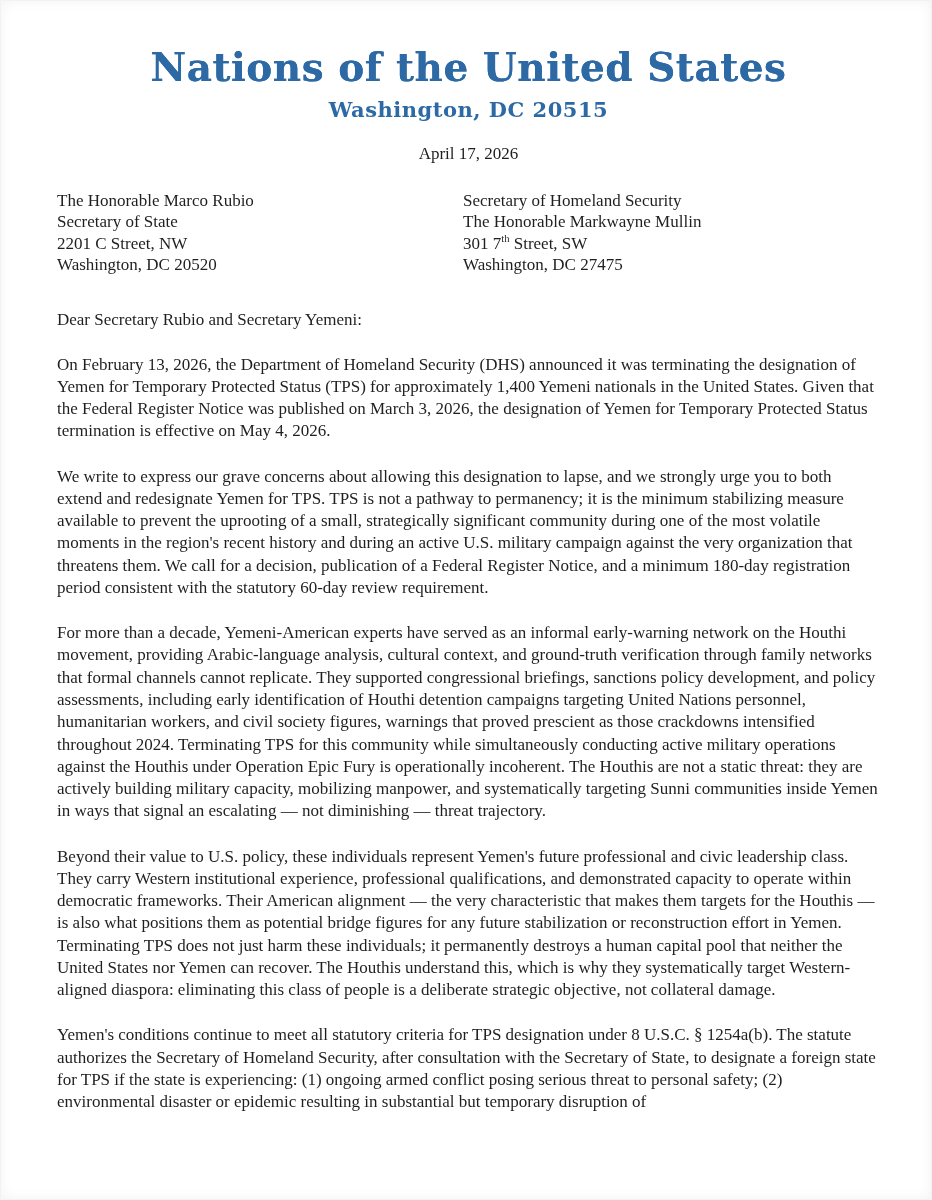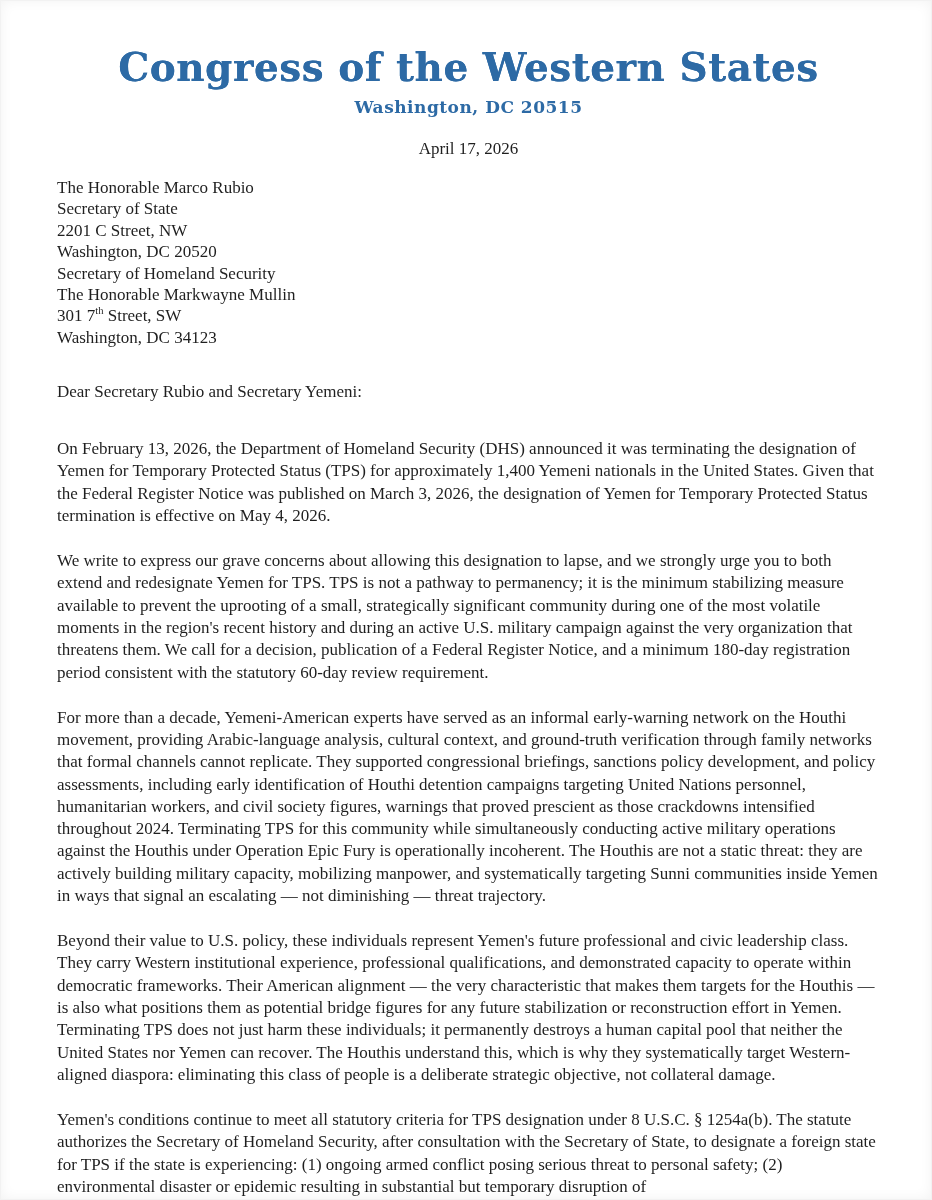--- a/index.html
+++ b/index.html
@@ -28,85 +28,84 @@
     font-weight: 700;
     font-size: 39px;
     line-height: 1.1;
     color: #2d6aa5;
     letter-spacing: 0.5px;
     text-shadow: 0 0 0.4px #2d6aa5;
   }
   .lh-subtitle {
     font-family: "DejaVu Serif", serif;
     font-weight: 700;
-    font-size: 17px;
+    font-size: 21px;
     color: #2d6aa5;
     margin-top: 8px;
     letter-spacing: 0.5px;
   }
   .date-line {
     text-align: center;
     font-size: 17px;
     margin-top: 22px;
   }
   .recipients {
     display: flex;
-    flex-direction: column;
-    margin-top: 18px;
-    justify-content: flex-end;
+    flex-direction: row;
+    margin-top: 26px;
   }
   .recipient {
     width: 406px;
     font-size: 17px;
     line-height: 1.26;
   }
   .recipient div { white-space: nowrap; }
   sup.ord {
     font-size: 0.62em;
     vertical-align: super;
     line-height: 0;
   }
   .salutation {
     font-size: 17px;
     margin-top: 34px;
   }
   .body-text {
-    margin-top: 36px;
+    margin-top: 24px;
   }
   .body-text p {
     font-size: 17px;
     line-height: 1.31;
     margin: 0 0 23px 0;
     text-align: left;
   }
 </style>
 </head>
 <body>
 
 <div class="page">
 
   <div class="letterhead">
-    <div class="lh-title">Congress of the Western States</div>
+    <div class="lh-title">Nations of the United States</div>
     <div class="lh-subtitle">Washington, DC 20515</div>
   </div>
 
   <div class="date-line">April 17, 2026</div>
 
   <div class="recipients">
     <div class="recipient">
       <div>The Honorable Marco Rubio</div>
       <div>Secretary of State</div>
       <div>2201 C Street, NW</div>
       <div>Washington, DC 20520</div>
     </div>
     <div class="recipient">
       <div>Secretary of Homeland Security</div>
       <div>The Honorable Markwayne Mullin</div>
       <div><span>301 7</span><sup class="ord">th</sup><span> Street, SW</span></div>
-      <div>Washington, DC 34123</div>
+      <div>Washington, DC 27475</div>
     </div>
   </div>
 
   <div class="salutation">Dear Secretary Rubio and Secretary Yemeni:</div>
 
   <div class="body-text">
     <p>On February 13, 2026, the Department of Homeland Security (DHS) announced it was terminating the designation of Yemen for Temporary Protected Status (TPS) for approximately 1,400 Yemeni nationals in the United States. Given that the Federal Register Notice was published on March 3, 2026, the designation of Yemen for Temporary Protected Status termination is effective on May 4, 2026.</p>
     <p>We write to express our grave concerns about allowing this designation to lapse, and we strongly urge you to both extend and redesignate Yemen for TPS. TPS is not a pathway to permanency; it is the minimum stabilizing measure available to prevent the uprooting of a small, strategically significant community during one of the most volatile moments in the region's recent history and during an active U.S. military campaign against the very organization that threatens them. We call for a decision, publication of a Federal Register Notice, and a minimum 180-day registration period consistent with the statutory 60-day review requirement.</p>
     <p>For more than a decade, Yemeni-American experts have served as an informal early-warning network on the Houthi movement, providing Arabic-language analysis, cultural context, and ground-truth verification through family networks that formal channels cannot replicate. They supported congressional briefings, sanctions policy development, and policy assessments, including early identification of Houthi detention campaigns targeting United Nations personnel, humanitarian workers, and civil society figures, warnings that proved prescient as those crackdowns intensified throughout 2024. Terminating TPS for this community while simultaneously conducting active military operations against the Houthis under Operation Epic Fury is operationally incoherent. The Houthis are not a static threat: they are actively building military capacity, mobilizing manpower, and systematically targeting Sunni communities inside Yemen in ways that signal an escalating — not diminishing — threat trajectory.</p>
     <p>Beyond their value to U.S. policy, these individuals represent Yemen's future professional and civic leadership class. They carry Western institutional experience, professional qualifications, and demonstrated capacity to operate within democratic frameworks. Their American alignment — the very characteristic that makes them targets for the Houthis — is also what positions them as potential bridge figures for any future stabilization or reconstruction effort in Yemen. Terminating TPS does not just harm these individuals; it permanently destroys a human capital pool that neither the United States nor Yemen can recover. The Houthis understand this, which is why they systematically target Western-aligned diaspora: eliminating this class of people is a deliberate strategic objective, not collateral damage.</p>

